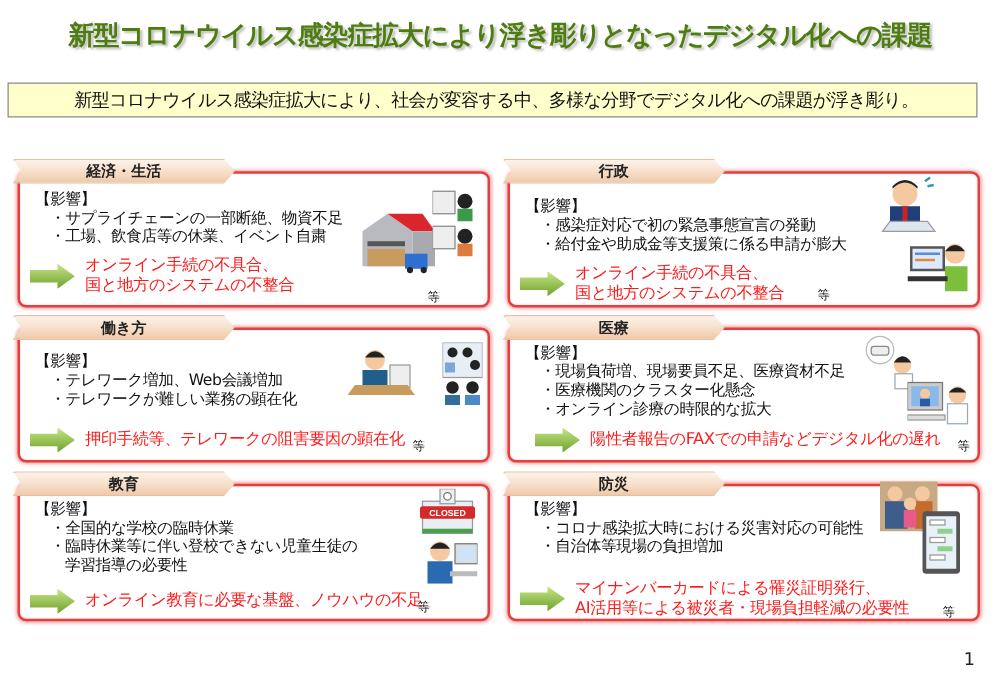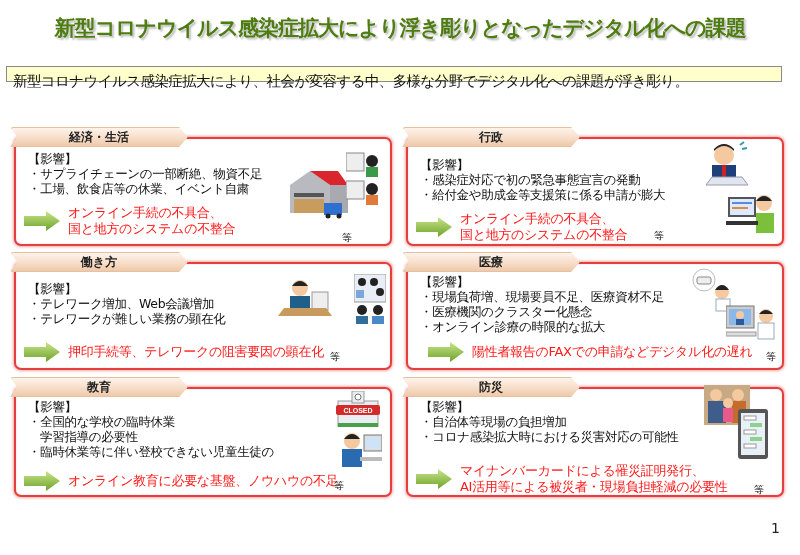--- a/index.html
+++ b/index.html
@@ -5,41 +5,41 @@
   * { box-sizing: border-box; margin: 0; padding: 0; }
   html, body { width: 800px; height: 555px; background: #ffffff; overflow: hidden; }
   body { position: relative; font-family: "DejaVu Sans", "Liberation Sans", sans-serif; color: #111; }
 
   .title {
     position: absolute; left: 0; top: 14px; width: 800px; text-align: center;
     font-size: 21px; font-weight: bold; color: #4d7c0f; letter-spacing: -1px;
     text-shadow: 2px 2px 2px #bdbdbd;
   }
   .subtitle-box {
-    position: absolute; left: 6px; top: 66px; width: 776px; height: 16px;
+    position: absolute; left: 6px; top: 66px; width: 776px; height: 28px;
     background: #ffffcc; border: 1px solid #8a8a8a;
-    font-size: 14.5px; line-height: 28px; padding-left: 6px; letter-spacing: -0.6px; white-space: nowrap;
+    font-size: 14.5px; line-height: 28px; padding-left: 6px; letter-spacing: -0.6px; white-space: nowrap; text-align: center;
   }
 
   .panel {
     position: absolute; width: 378px;
     border: 2px solid #e2403f; border-radius: 7px;
     box-shadow: 0 0 3px 1px #f4a6a6, inset 0 0 2px #f7c9c9;
     background: #fff;
   }
   .tab {
     position: absolute; left: -6px; top: -12px; width: 178px; height: 20px;
     background: linear-gradient(to bottom, #fdf3ea 0%, #f6dcc6 60%, #efc9a9 100%);
     border: 1px solid #e6c0a2; border-radius: 3px;
     clip-path: polygon(0 0, 95% 0, 100% 50%, 95% 100%, 0 100%, 4% 50%);
     text-align: center; font-size: 12px; font-weight: bold; line-height: 19px; color: #222;
     box-shadow: 1px 1px 2px #c9a88c;
   }
   .content { position: absolute; left: 12px; top: 12px; font-size: 12.5px; line-height: 15px; letter-spacing: -0.3px; }
-  .content .bullet { white-space: nowrap; }
+  .content .bullet { white-space: nowrap; margin-left: 12px; }
   .content .indent { padding-left: 12px; }
   .result {
     position: absolute; left: 8px; display: flex; align-items: center;
   }
   .arrow {
     width: 36px; height: 20px; margin-right: 8px; flex: 0 0 auto;
   }
   .result-text { color: #ff1a1a; font-size: 13px; line-height: 16px; letter-spacing: -0.3px; white-space: nowrap; }
   .etc { position: absolute; font-size: 10px; color: #111; }
   .illust { position: absolute; }
@@ -216,22 +216,22 @@
     <rect x="32" y="19" width="16" height="16" fill="#fff" stroke="#9ab"></rect>
     <rect x="0" y="28" width="30" height="4" fill="#ddd" stroke="#999"></rect>
   </svg>
 </div>
 
 <div class="panel" style="left:14px; top:387px; height:110px;text-decoration:underline;">
   <div class="tab">教育</div>
   <div class="content" style="top:10px;">
     <div>【影響】</div>
     <div class="bullet">・全国的な学校の臨時休業</div>
+    <div class="bullet">・臨時休業等に伴い登校できない児童生徒の</div>
     <div class="bullet indent">学習指導の必要性</div>
-    <div class="bullet">・臨時休業等に伴い登校できない児童生徒の</div>
   </div>
   <div class="result" style="top:82px;">
     <svg class="arrow" viewBox="0 0 36 20">
         <defs>
           <linearGradient id="ga4" x1="0" y1="0" x2="0" y2="1">
             <stop offset="0" stop-color="#c8e58a"></stop>
             <stop offset="1" stop-color="#6ea22a"></stop>
           </linearGradient>
         </defs>
         <polygon points="0,5 22,5 22,0 36,10 22,20 22,15 0,15" fill="url(#ga4)"></polygon>
@@ -254,22 +254,22 @@
     <rect x="24" y="4" width="18" height="16" fill="#ddd" stroke="#777"></rect>
       <rect x="26" y="6" width="14" height="12" fill="#cfe3f6"></rect>
     <rect x="20" y="26" width="22" height="4" fill="#bbb"></rect>
   </svg>
 </div>
 
 <div class="panel" style="left:406px; top:387px; height:110px;">
   <div class="tab">防災</div>
   <div class="content" style="top:10px;">
     <div>【影響】</div>
+    <div class="bullet">・コロナ感染拡大時における災害対応の可能性</div>
     <div class="bullet">・自治体等現場の負担増加</div>
-    <div class="bullet">・コロナ感染拡大時における災害対応の可能性</div>
   </div>
   <div class="result" style="top:74px;align-items:center;">
     <svg class="arrow" viewBox="0 0 36 20">
         <defs>
           <linearGradient id="ga5" x1="0" y1="0" x2="0" y2="1">
             <stop offset="0" stop-color="#c8e58a"></stop>
             <stop offset="1" stop-color="#6ea22a"></stop>
           </linearGradient>
         </defs>
         <polygon points="0,5 22,5 22,0 36,10 22,20 22,15 0,15" fill="url(#ga5)"></polygon>

